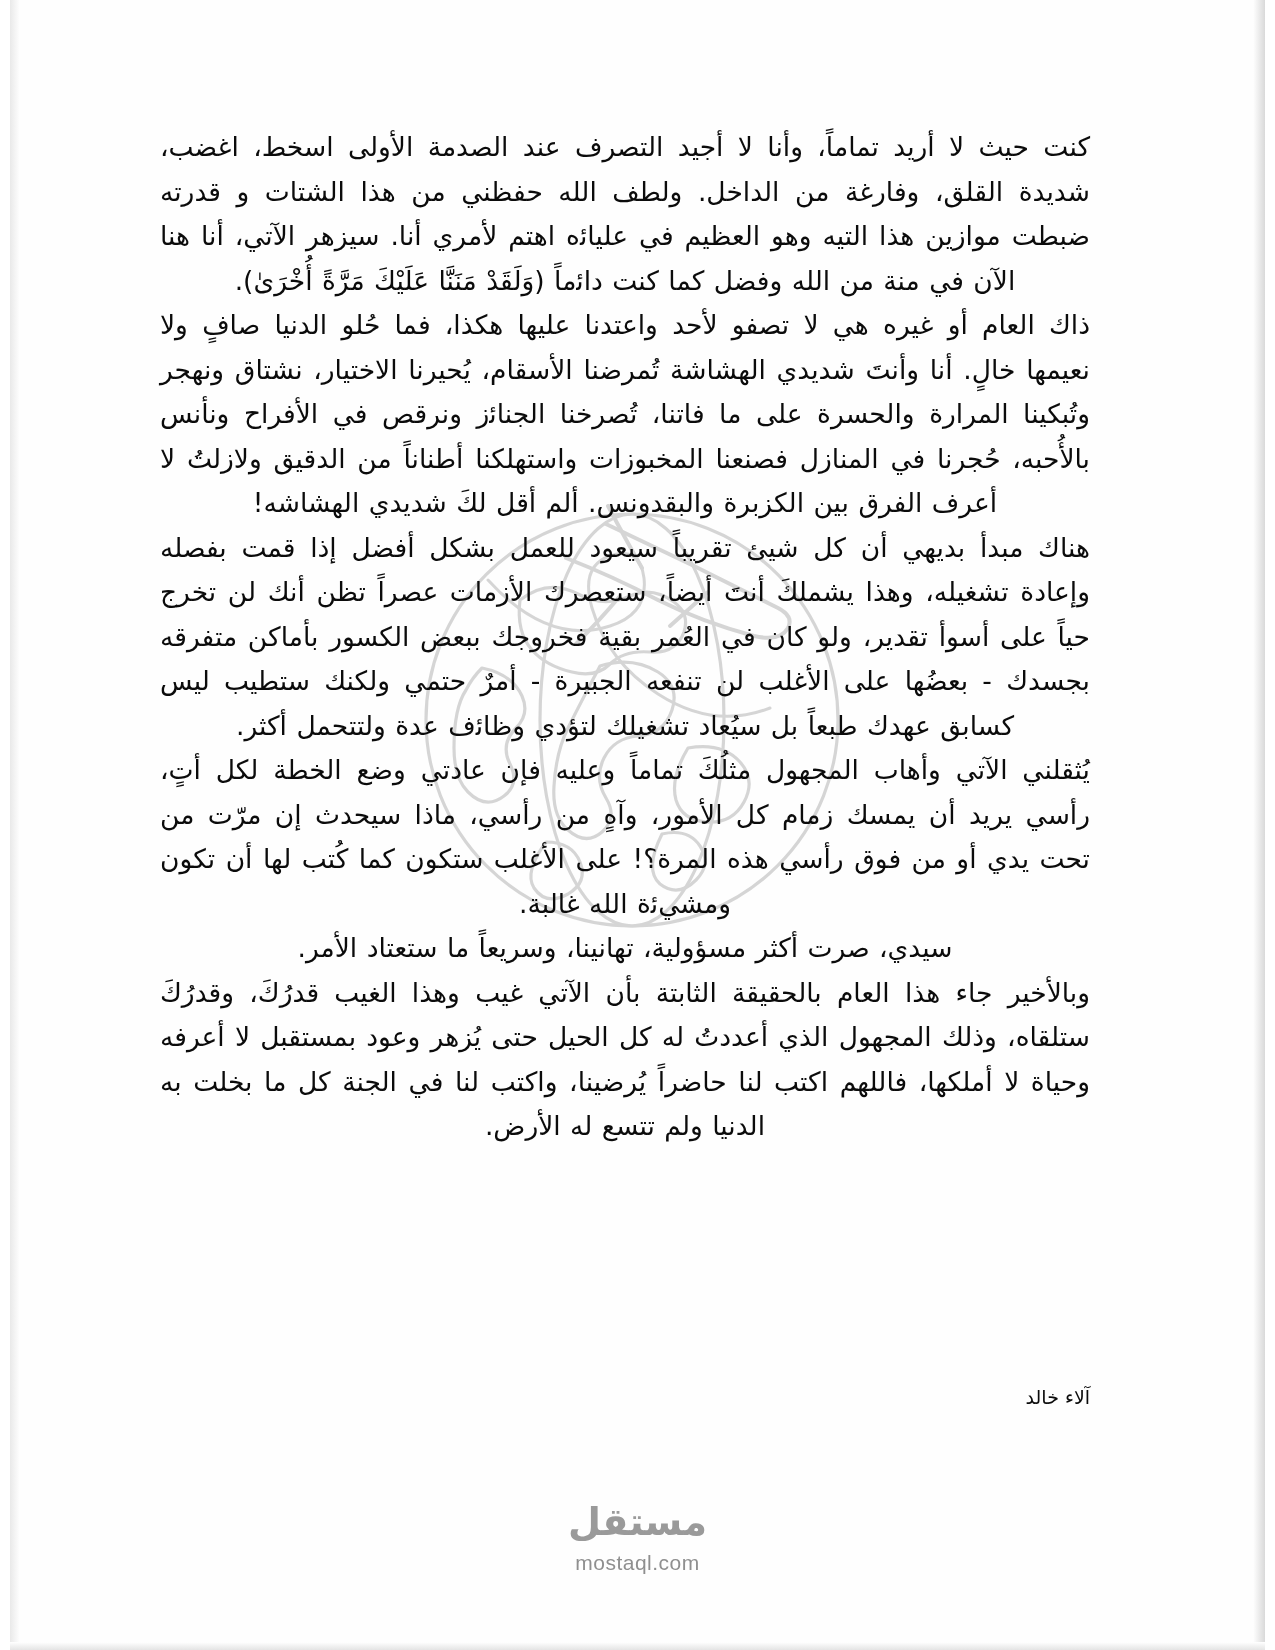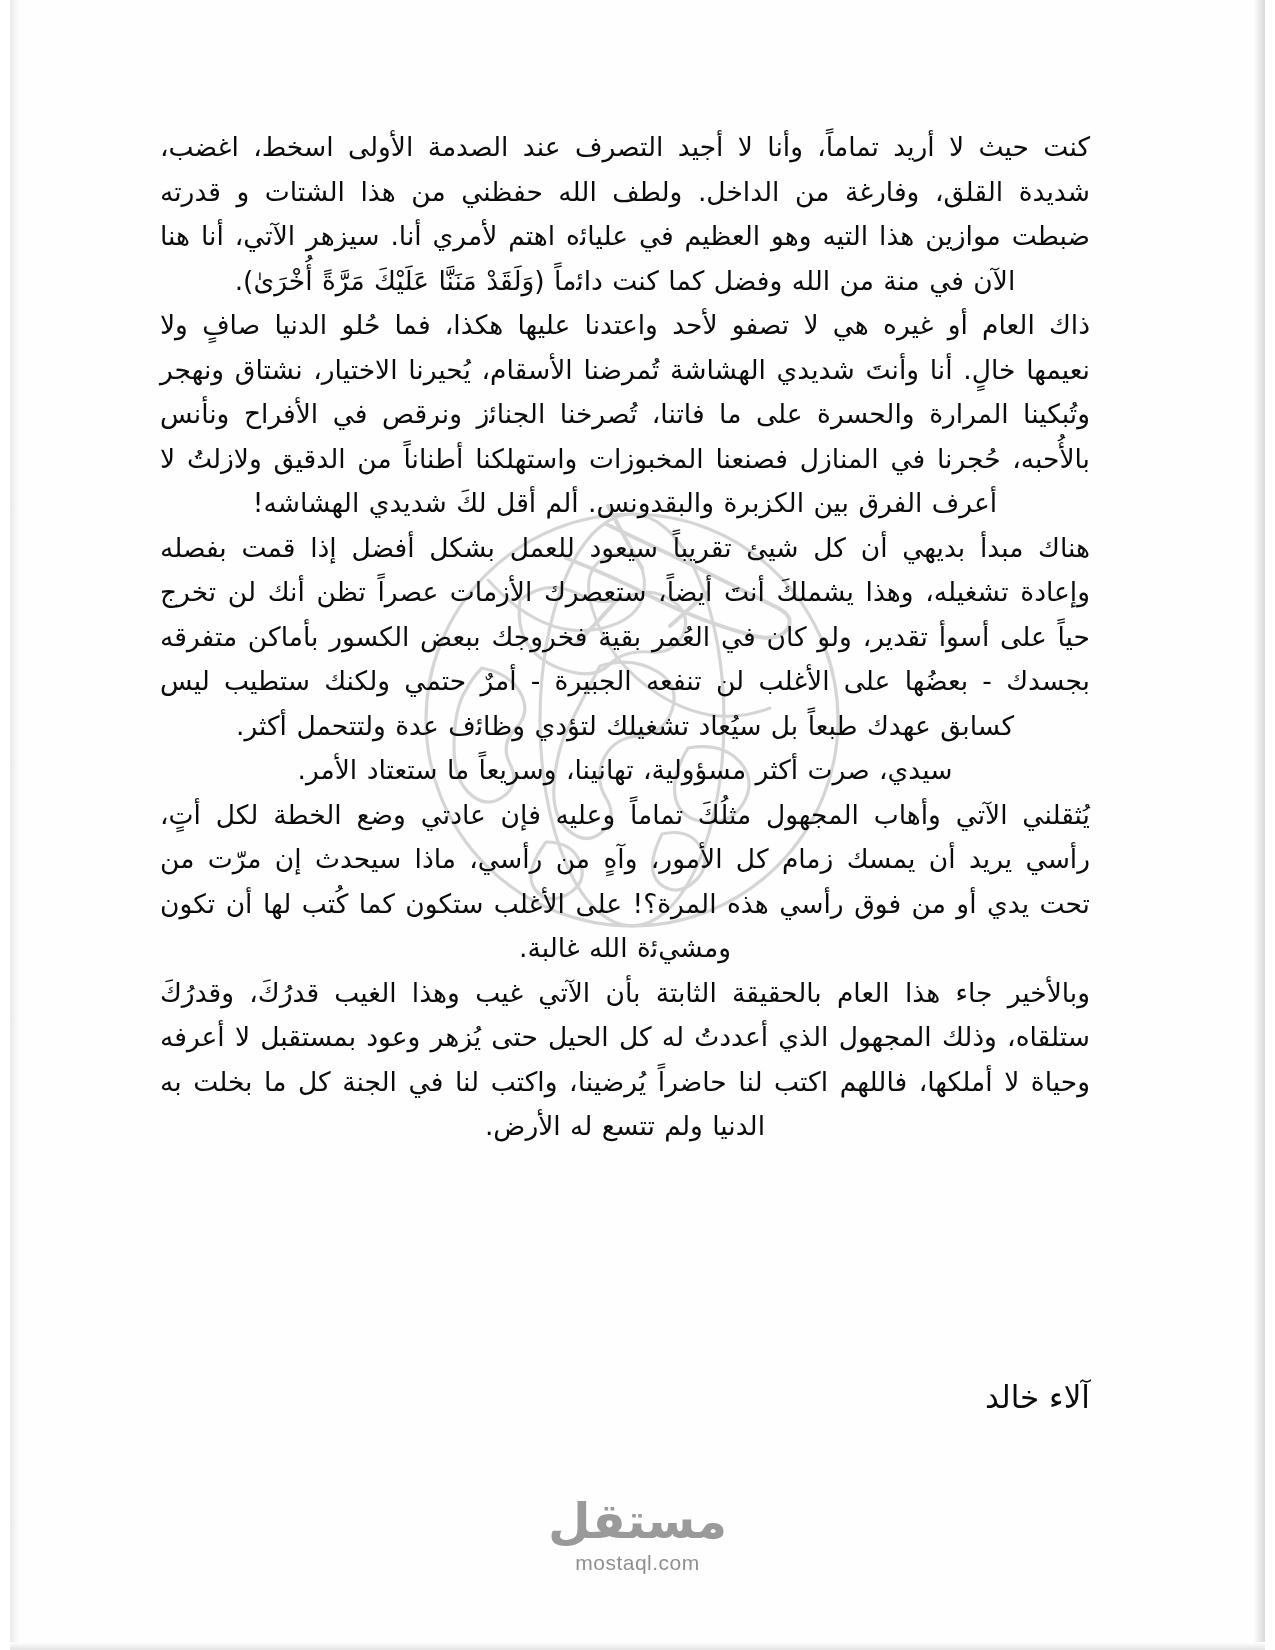--- a/index.html
+++ b/index.html
@@ -78,39 +78,39 @@
     direction: rtl;
     text-align: justify;
     text-align-last: center;
   }
   .signature {
     position: absolute;
     right: 175px;
     top: 1378px;
     z-index: 2;
     direction: rtl;
-    font-size: 31px;
+    font-size: 19px;
     line-height: 38px;
     color: #0b0b0b;
     text-align: right;
   }
 
   
   .footer-logo {
     position: absolute;
     left: 0;
     right: 0;
     top: 1500px;
     z-index: 3;
     text-align: center;
   }
   .footer-mark {
     display: block;
     margin: 0 auto 6px auto;
-    font-size: 49px;
+    font-size: 38px;
     line-height: 44px;
     color: #9a9a9a;
     letter-spacing: 1px;
     font-weight: 700;
     direction: rtl;
   }
   .footer-url {
     display: block;
     font-size: 21px;
     line-height: 26px;
@@ -155,22 +155,22 @@
           <path d="M118 150 q60 66 122 46 q38 -12 34 -48 q-4 -32 -34 -22 q-30 10 -18 52 q16 54 66 86 q56 36 112 14"></path>
         </g>
       </g>
     </svg>
   </div>
 
   <div class="content">
     <p class="para">كنت حيث لا أريد تماماً، وأنا لا أجيد التصرف عند الصدمة الأولى اسخط، اغضب، شديدة القلق، وفارغة من الداخل. ولطف الله حفظني من هذا الشتات و قدرته ضبطت موازين هذا التيه وهو العظيم في علياﺋه اهتم لأمري أنا. سيزهر الآتي، أنا هنا الآن في منة من الله وفضل كما كنت داﺋماً (وَلَقَدْ مَنَنَّا عَلَيْكَ مَرَّةً أُخْرَىٰ).</p>
     <p class="para">ذاك العام أو غيره هي لا تصفو لأحد واعتدنا عليها هكذا، فما حُلو الدنيا صافٍ ولا نعيمها خالٍ. أنا وأنتَ شديدي الهشاشة تُمرضنا الأسقام، يُحيرنا الاختيار، نشتاق ونهجر وتُبكينا المرارة والحسرة على ما فاتنا، تُصرخنا الجناﺋز ونرقص في الأفراح ونأنس بالأُحبه، حُجرنا في المنازل فصنعنا المخبوزات واستهلكنا أطناناً من الدقيق ولازلتُ لا أعرف الفرق بين الكزبرة والبقدونس. ألم أقل لكَ شديدي الهشاشه!</p>
     <p class="para">هناك مبدأ بديهي أن كل شيئ تقريباً سيعود للعمل بشكل أفضل إذا قمت بفصله وإعادة تشغيله، وهذا يشملكَ أنتَ أيضاً، ستعصرك الأزمات عصراً تظن أنك لن تخرج حياً على أسوأ تقدير، ولو كان في العُمر بقية فخروجك ببعض الكسور بأماكن متفرقه بجسدك - بعضُها على الأغلب لن تنفعه الجبيرة - أمرٌ حتمي ولكنك ستطيب ليس كسابق عهدك طبعاً بل سيُعاد تشغيلك لتؤدي وظاﺋف عدة ولتتحمل أكثر.</p>
+    <p class="para">يُثقلني الآتي وأهاب المجهول مثلُكَ تماماً وعليه فإن عادتي وضع الخطة لكل أتٍ، رأسي يريد أن يمسك زمام كل الأمور، وآهٍ من رأسي، ماذا سيحدث إن مرّت من تحت يدي أو من فوق رأسي هذه المرة؟! على الأغلب ستكون كما كُتب لها أن تكون ومشيﺋة الله غالبة.</p>
     <p class="para">سيدي، صرت أكثر مسؤولية، تهانينا، وسريعاً ما ستعتاد الأمر.</p>
-    <p class="para">يُثقلني الآتي وأهاب المجهول مثلُكَ تماماً وعليه فإن عادتي وضع الخطة لكل أتٍ، رأسي يريد أن يمسك زمام كل الأمور، وآهٍ من رأسي، ماذا سيحدث إن مرّت من تحت يدي أو من فوق رأسي هذه المرة؟! على الأغلب ستكون كما كُتب لها أن تكون ومشيﺋة الله غالبة.</p>
     <p class="para">وبالأخير جاء هذا العام بالحقيقة الثابتة بأن الآتي غيب وهذا الغيب قدرُكَ، وقدرُكَ ستلقاه، وذلك المجهول الذي أعددتُ له كل الحيل حتى يُزهر وعود بمستقبل لا أعرفه وحياة لا أملكها، فاللهم اكتب لنا حاضراً يُرضينا، واكتب لنا في الجنة كل ما بخلت به الدنيا ولم تتسع له الأرض.</p>
   </div>
 
   <div class="signature">آلاء خالد</div>
 
   <div class="footer-logo">
     <span class="footer-mark">مستقل</span>
     <span class="footer-url">mostaql.com</span>
   </div>
 

